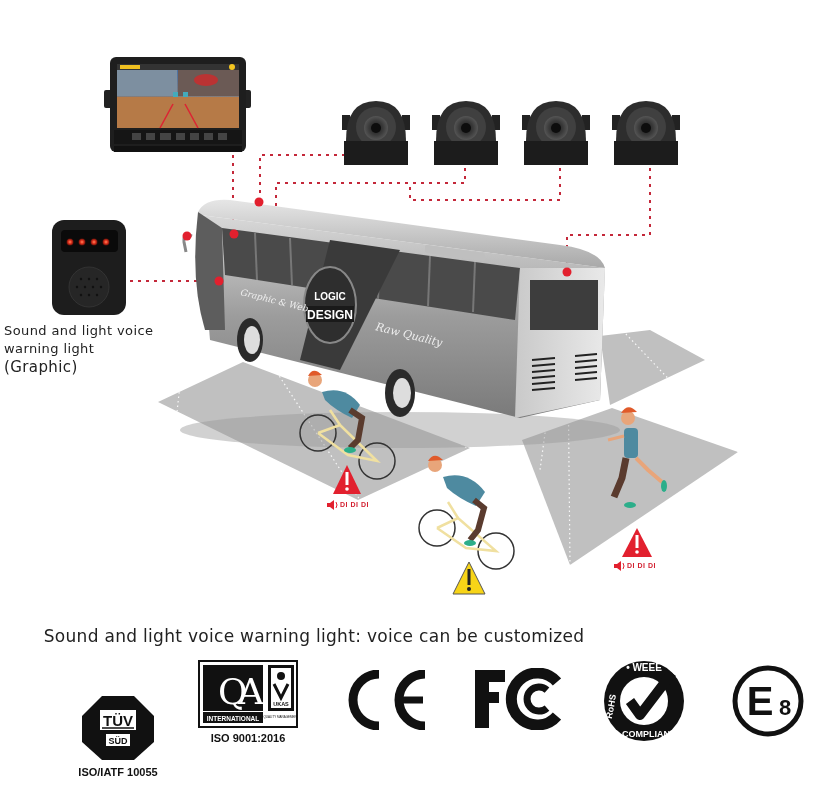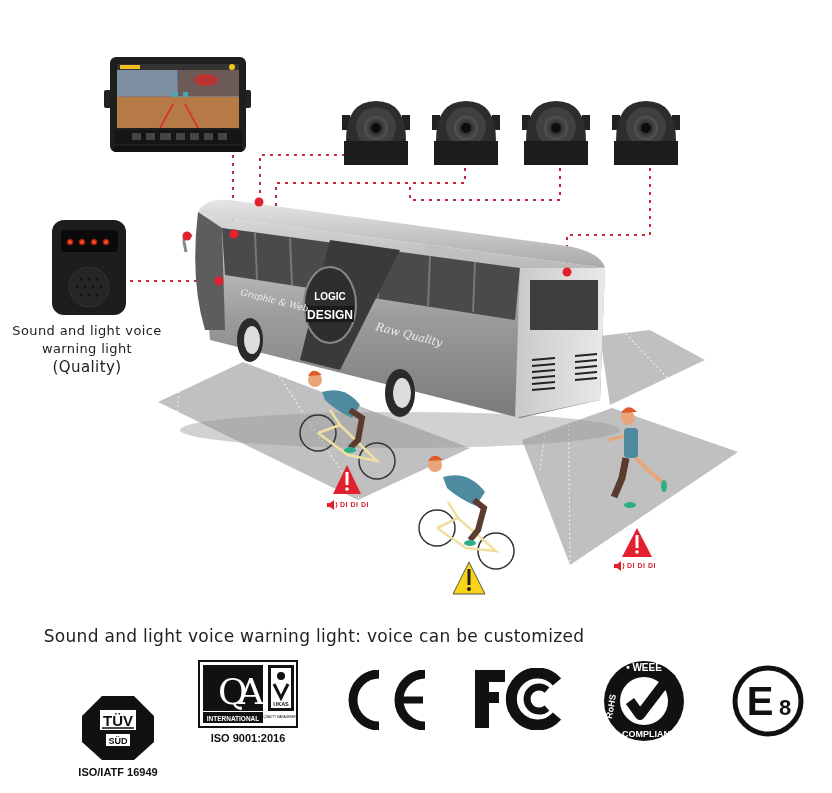--- a/index.html
+++ b/index.html
@@ -1,20 +1,20 @@
 <!DOCTYPE html>
 <html><head>
   <meta charset="utf-8">
   <style>
     html, body { margin:0; padding:0; background:#ffffff; }
     body { width:832px; height:793px; position:relative; overflow:hidden; font-family:"Liberation Sans", sans-serif; }
     .abs { position:absolute; }
     svg.scene { position:absolute; left:0; top:0; }
     .caption-main { left:0; top:626px; width:572px; text-align:center; font-size:17px; color:#222; letter-spacing:0.3px; font-family:"DejaVu Sans", sans-serif;margin-left:28px; }
-    .side-label { left:4px; top:322px; width:166px; text-align:center; color:#222; font-family:"DejaVu Sans", sans-serif; font-size:13px; line-height:18px; letter-spacing:0.4px; }
+    .side-label { left:4px; top:322px; width:166px; color:#222; font-family:"DejaVu Sans", sans-serif; font-size:13px; line-height:18px; letter-spacing:0.4px; }
     .side-label .opt { font-size:15px; }
     .cert-label { font-weight:bold; font-size:11px; color:#111; text-align:center; font-family:"Liberation Sans", sans-serif; }
     .beep { font-size:7px; font-weight:bold; color:#d32030; font-family:"Liberation Sans", sans-serif; letter-spacing:0.5px; }
   </style>
 </head>
 <body>
 
 <svg class="scene" width="832" height="620" viewBox="0 0 832 620">
   <defs>
     <linearGradient id="busBody" x1="0" y1="0" x2="0" y2="1">
@@ -292,37 +292,37 @@
     <path d="M623,563 Q625,566 623,569" stroke="#e2202e" stroke-width="1" fill="none"></path>
   </g>
 </svg>
 
 <div class="abs beep" style="left:340px; top:501px;">DI DI DI</div>
 <div class="abs beep" style="left:627px; top:562px;">DI DI DI</div>
 
 <div class="abs side-label">
   <div>Sound and light voice</div>
   <div>warning light</div>
-  <div class="opt">(Quality)</div>
+  <div class="opt">(Graphic)</div>
 </div>
 
 <div class="abs caption-main">Sound and light voice warning light: voice can be customized</div>
 
 <div>
 
   <div class="abs" style="left:78px; top:694px; width:80px;">
     <svg width="80" height="68" viewBox="0 0 80 68">
       <polygon points="24,2 56,2 76,22 76,48 56,66 24,66 4,48 4,22" fill="#111"></polygon>
       <rect x="22" y="16" width="36" height="20" fill="#fff"></rect>
       <text x="40" y="32" text-anchor="middle" font-size="15" font-weight="bold" fill="#111" font-family="Liberation Sans, sans-serif">TÜV</text>
       <line x1="24" y1="34" x2="56" y2="34" stroke="#111" stroke-width="1.5"></line>
       <rect x="28" y="40" width="24" height="12" fill="#fff"></rect>
       <text x="40" y="50" text-anchor="middle" font-size="9" font-weight="bold" fill="#111" font-family="Liberation Sans, sans-serif">SÜD</text>
     </svg>
-    <div class="cert-label" style="margin-left:-10px; width:100px;">ISO/IATF 16949</div>
+    <div class="cert-label" style="margin-left:-10px; width:100px;">ISO/IATF 10055</div>
   </div>
 
   <div class="abs" style="left:198px; top:660px; width:100px;">
     <svg width="100" height="68" viewBox="0 0 100 68">
       <rect x="1" y="1" width="98" height="66" fill="#fff" stroke="#111" stroke-width="2"></rect>
       <rect x="5" y="5" width="60" height="46" fill="#111"></rect>
       <text x="20" y="44" font-size="36" fill="#fff" font-family="DejaVu Serif, serif">Q</text>
       <text x="40" y="44" font-size="36" fill="#fff" font-family="DejaVu Serif, serif">A</text>
       <rect x="5" y="52" width="60" height="11" fill="#111"></rect>
       <text x="35" y="60.5" text-anchor="middle" font-size="6.5" font-weight="bold" fill="#fff" font-family="Liberation Sans, sans-serif">INTERNATIONAL</text>

